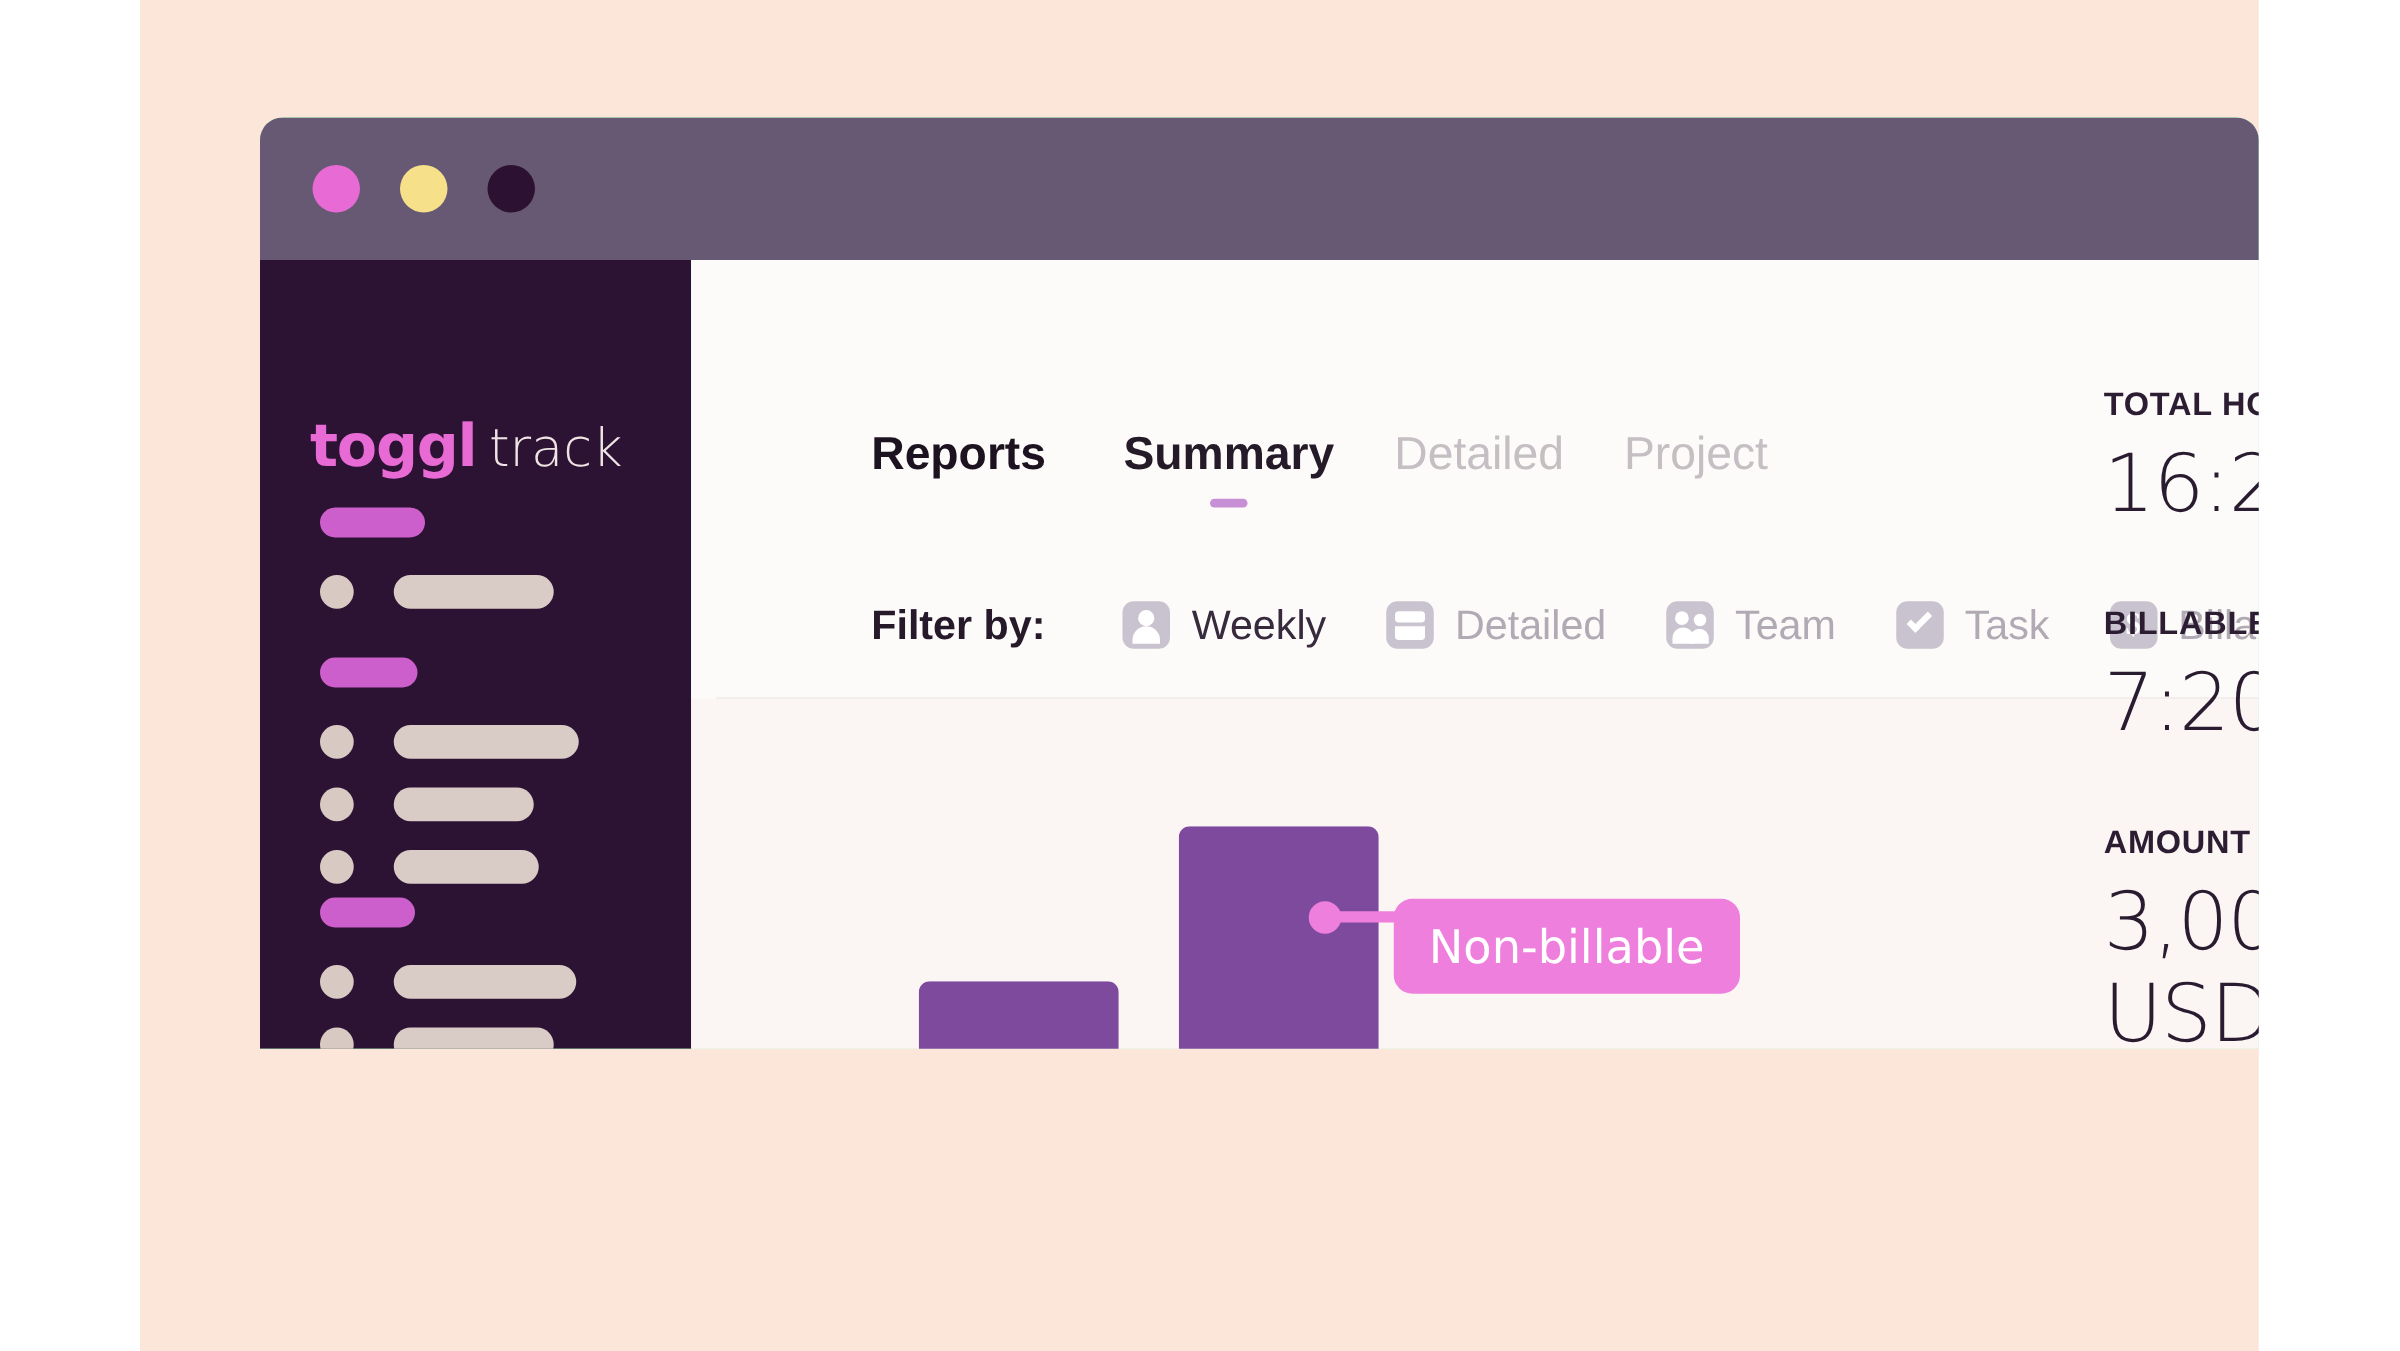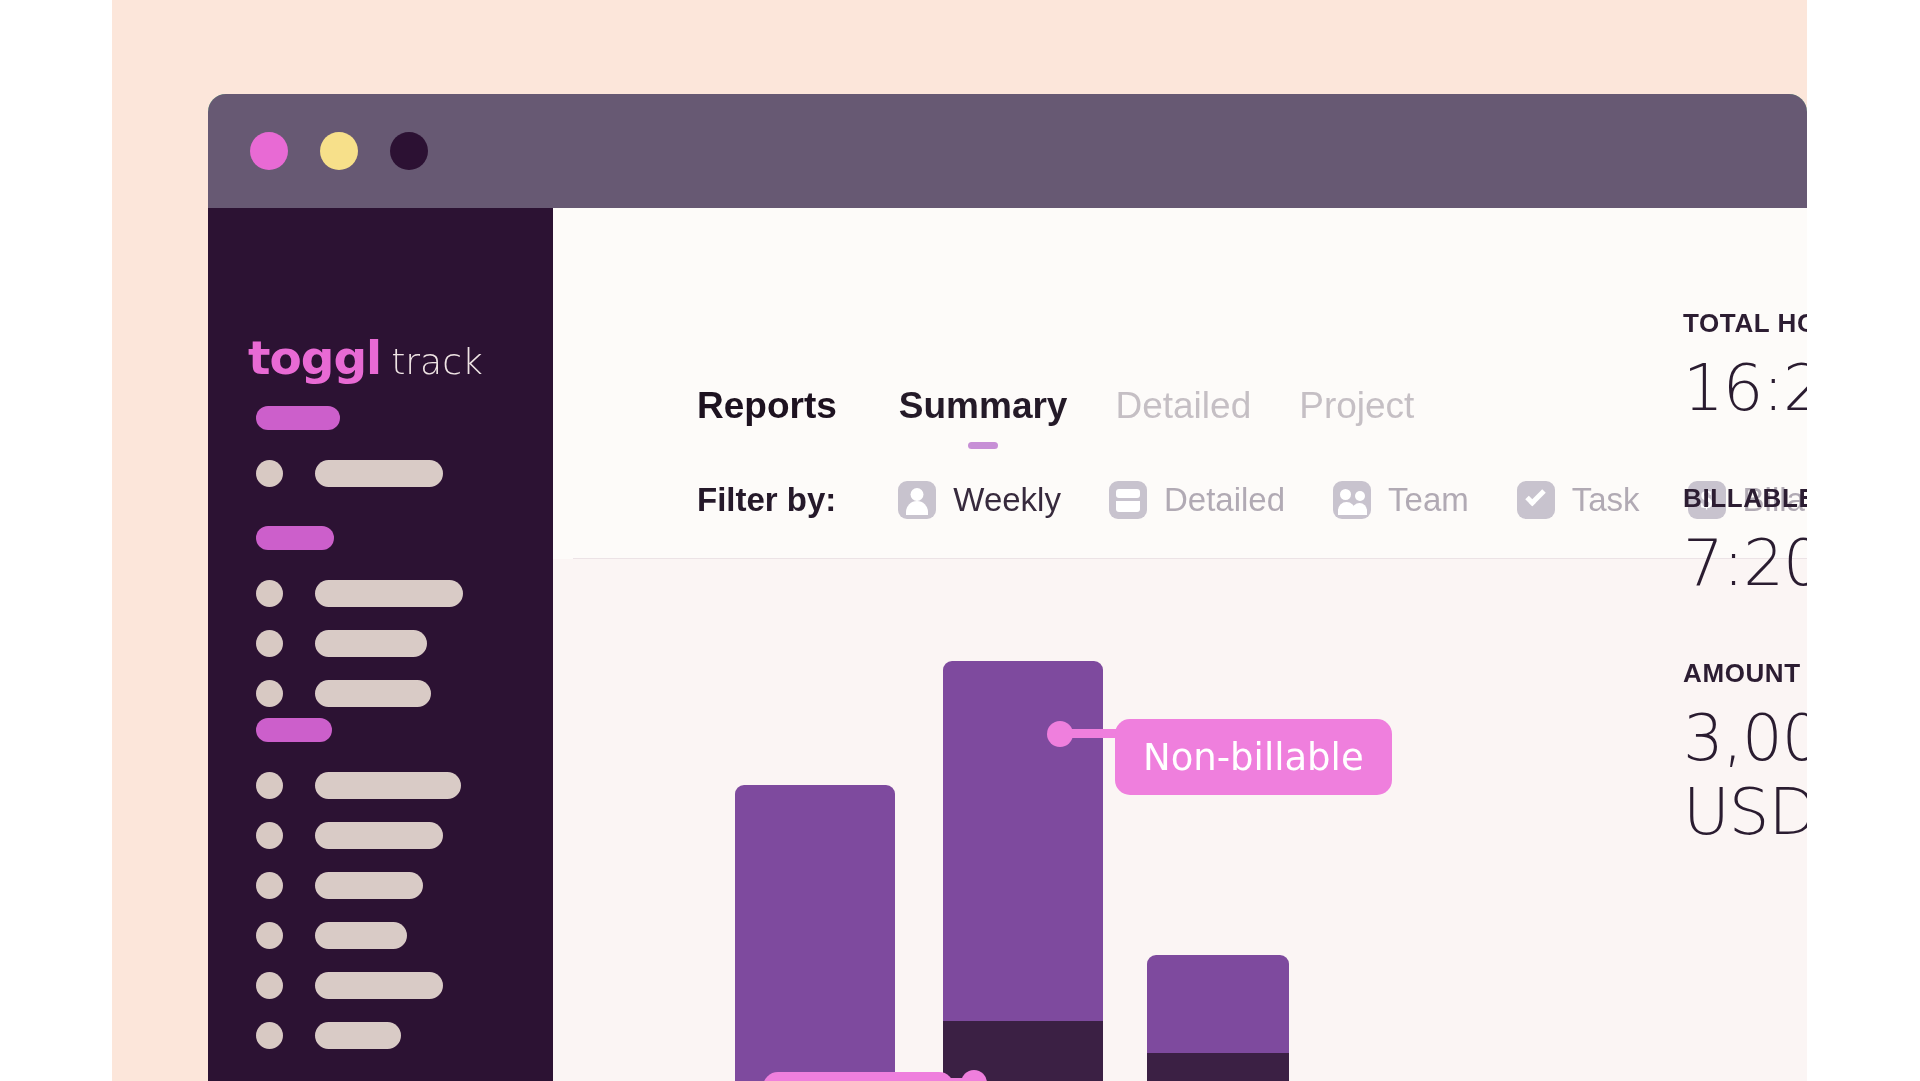--- a/index.html
+++ b/index.html
@@ -13,21 +13,21 @@
   
   #root { position:relative; width:1920px; height:1081px; background:#ffffff; }
 
   .peach-bg {
     position:absolute; left:112px; top:0; width:1695px; height:1081px;
     background:#fce6da;
   }
 
   
   .window {
-    position:absolute; left:208px; top:94px; width:1599px; height:987px;
+    position:absolute; left:208px; top:94px; width:1599px; height:745px;
     border-radius:18px 18px 0 0;
     overflow:hidden;
     background:#86efac;
   }
   .titlebar {
     position:absolute; left:0; top:0; width:100%; height:114px;
     background:#675973;
     display:flex; align-items:center; padding-left:42px; gap:32px;
   }
   .dot { width:38px; height:38px; border-radius:50%; }
@@ -42,21 +42,21 @@
     padding:0 0 0 0;
   }
   .logo { position:absolute; left:40px; top:122px; display:flex; align-items:baseline; }
   .logo-toggl {
     font-family:"DejaVu Sans", sans-serif;
     font-weight:bold; font-size:47px; letter-spacing:-1px;
     color:#e86ad4;
   }
   .logo-track {
     font-family:"DejaVu Sans", sans-serif;
-    font-weight:300; font-size:36px; margin-left:10px;
+    font-weight:300; font-size:42px; margin-left:10px;
     color:#efe4e4;
   }
 
   .nav-group { position:absolute; left:48px; }
   .nav-head {
     height:24px; border-radius:12px; background:#cc5fcb; margin-bottom:30px;
   }
   .nav-row { display:flex; align-items:center; gap:32px; margin-bottom:23px; }
   .nav-dot { width:27px; height:27px; border-radius:50%; background:#d8c9c3; flex:none; }
   .nav-bar { height:27px; border-radius:14px; background:#d9cbc6; }
@@ -73,21 +73,21 @@
   .divider {
     position:absolute; left:20px; right:0; top:350px; height:1px;
     background:#ece3e6;
   }
 
   .tabs {
     position:absolute; left:144px; top:134px;
     display:flex; align-items:baseline; gap:0;
   }
   .tab { position:relative; font-size:37px; white-space:nowrap; }
-  .tab.title   { font-weight:bold; color:#1d1220; margin-right:62px;margin-top:43px; }
+  .tab.title   { font-weight:bold; color:#1d1220; margin-right:62px; }
   .tab.active  { font-weight:700; color:#241a28; margin-right:48px; }
   .tab.inactive{ font-weight:400; color:#c5bfc4; margin-right:48px; }
   .tab-underline {
     position:absolute; left:50%; transform:translateX(-50%);
     bottom:-22px; width:30px; height:7px; border-radius:4px; background:#c78fd6;
   }
 
   .filterbar {
     position:absolute; left:144px; top:273px;
     display:flex; align-items:center; gap:0; white-space:nowrap;

